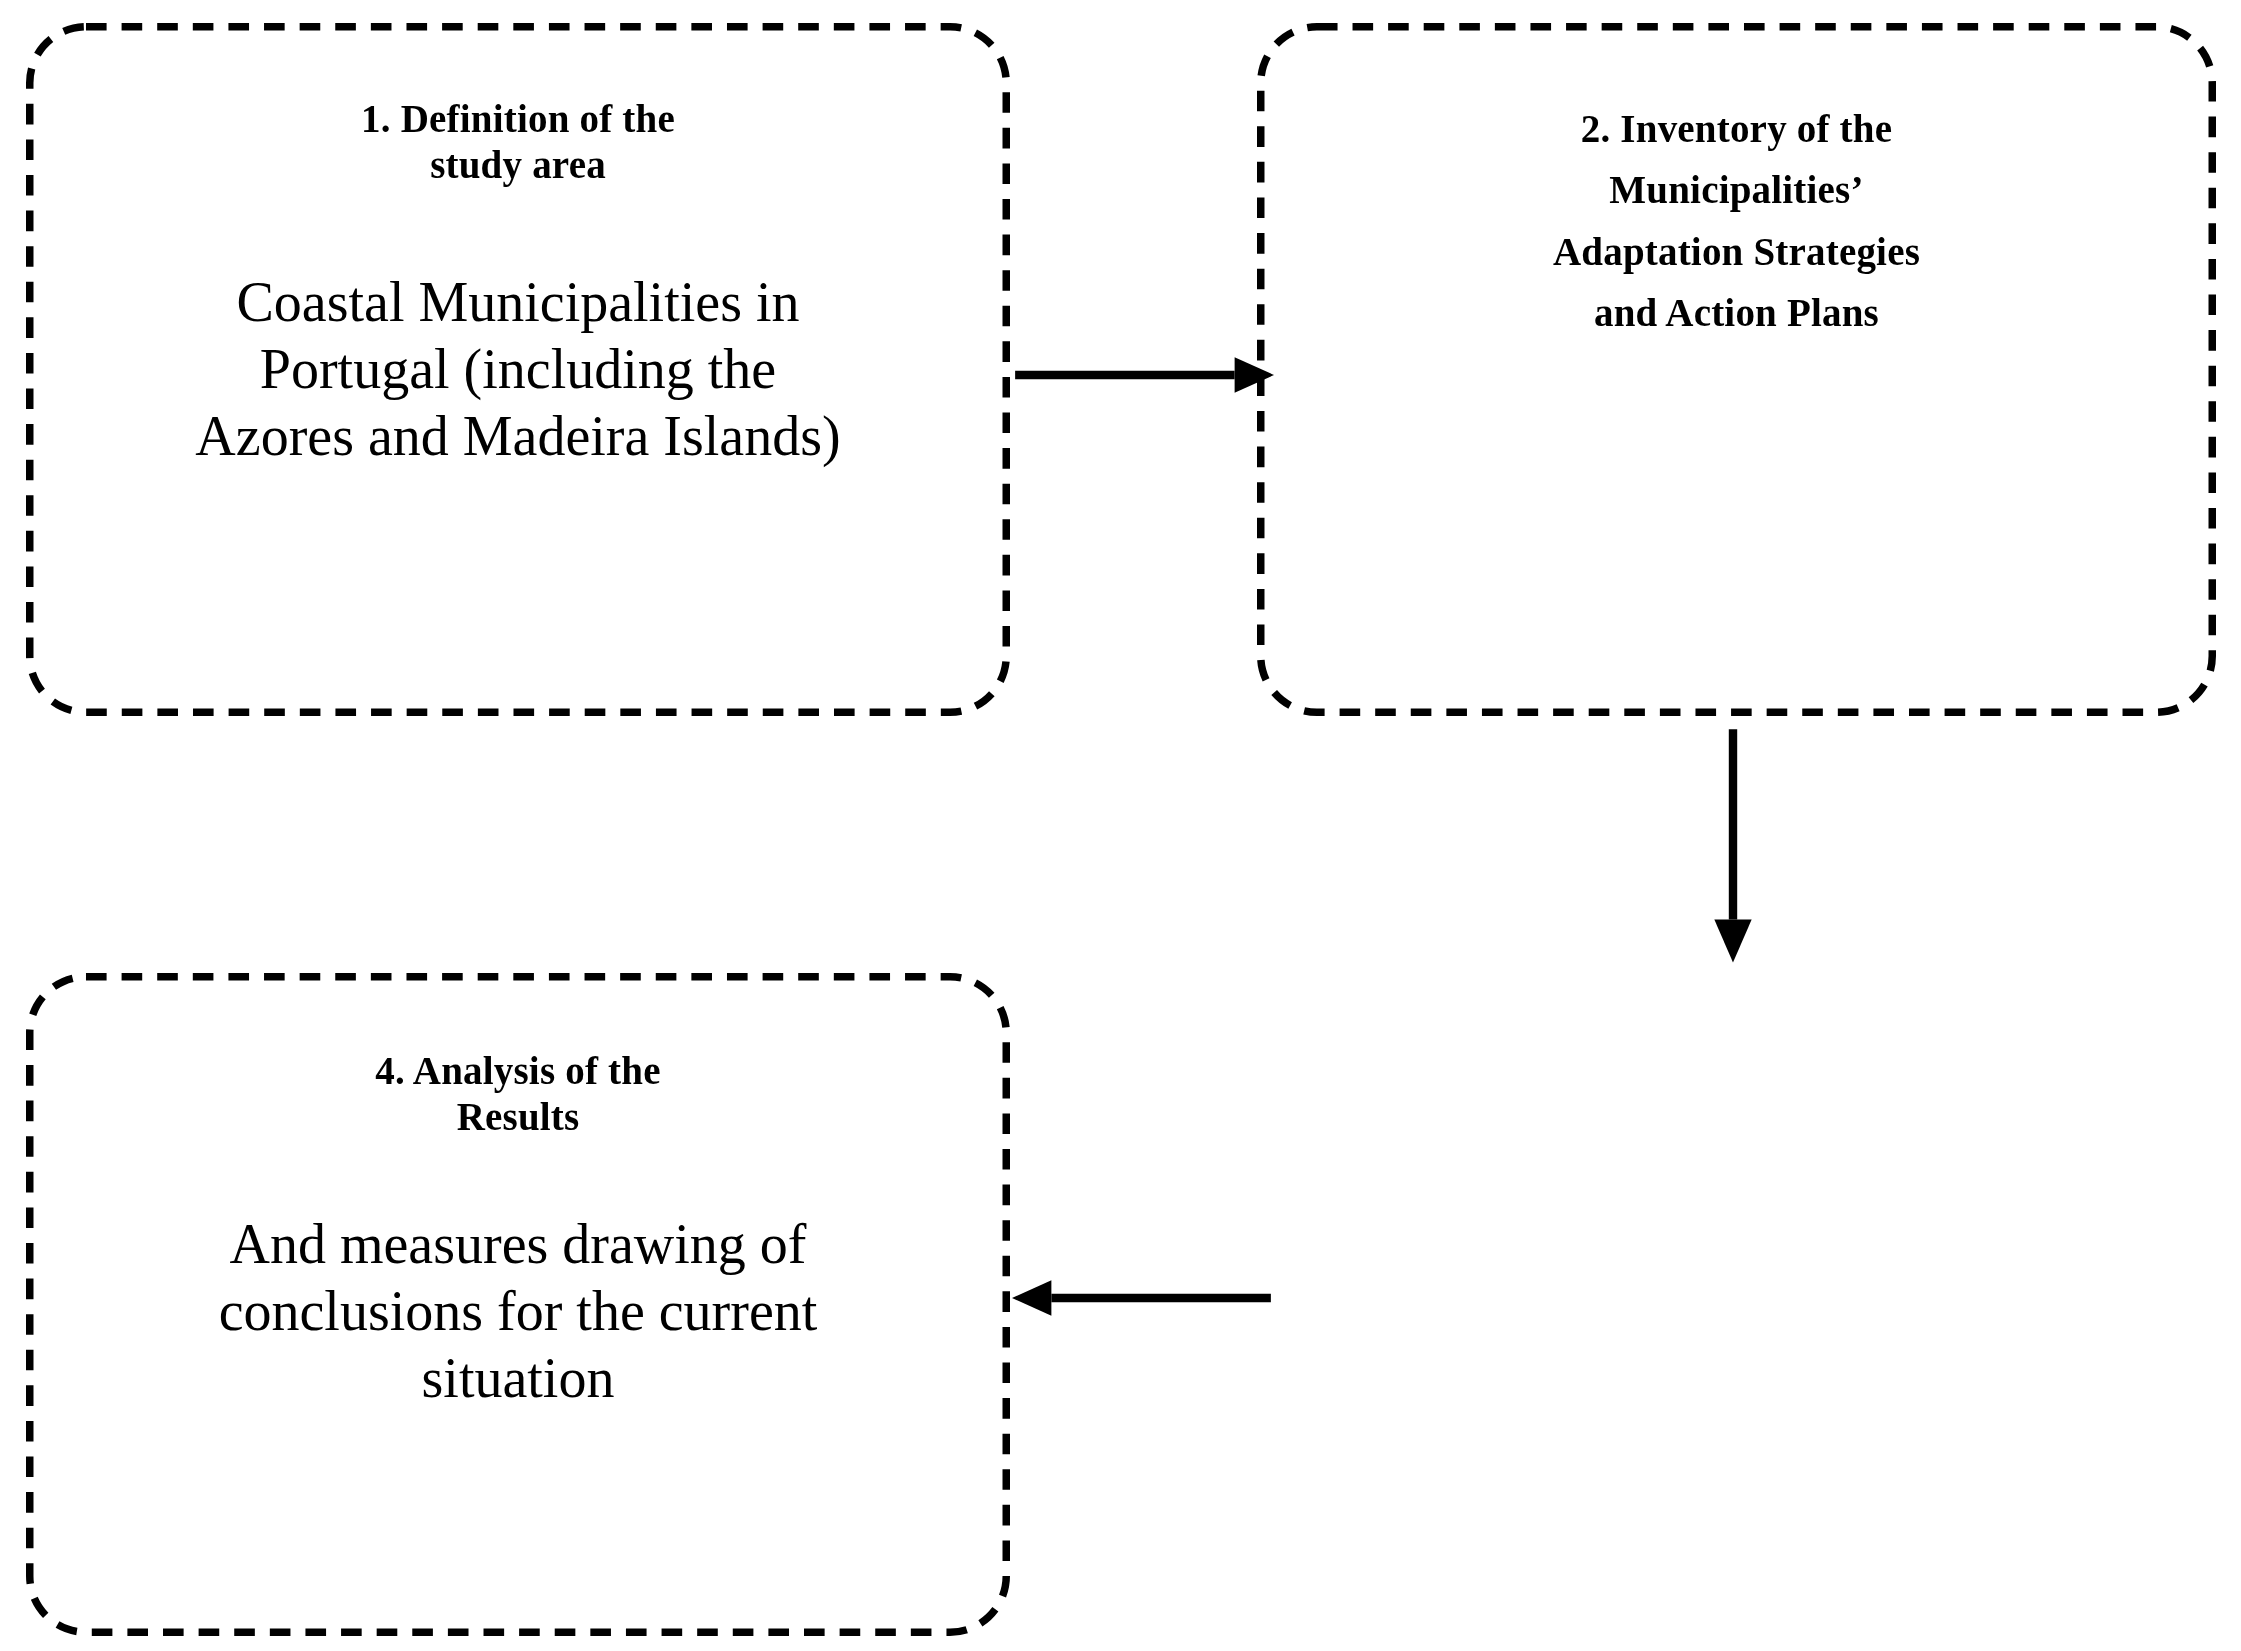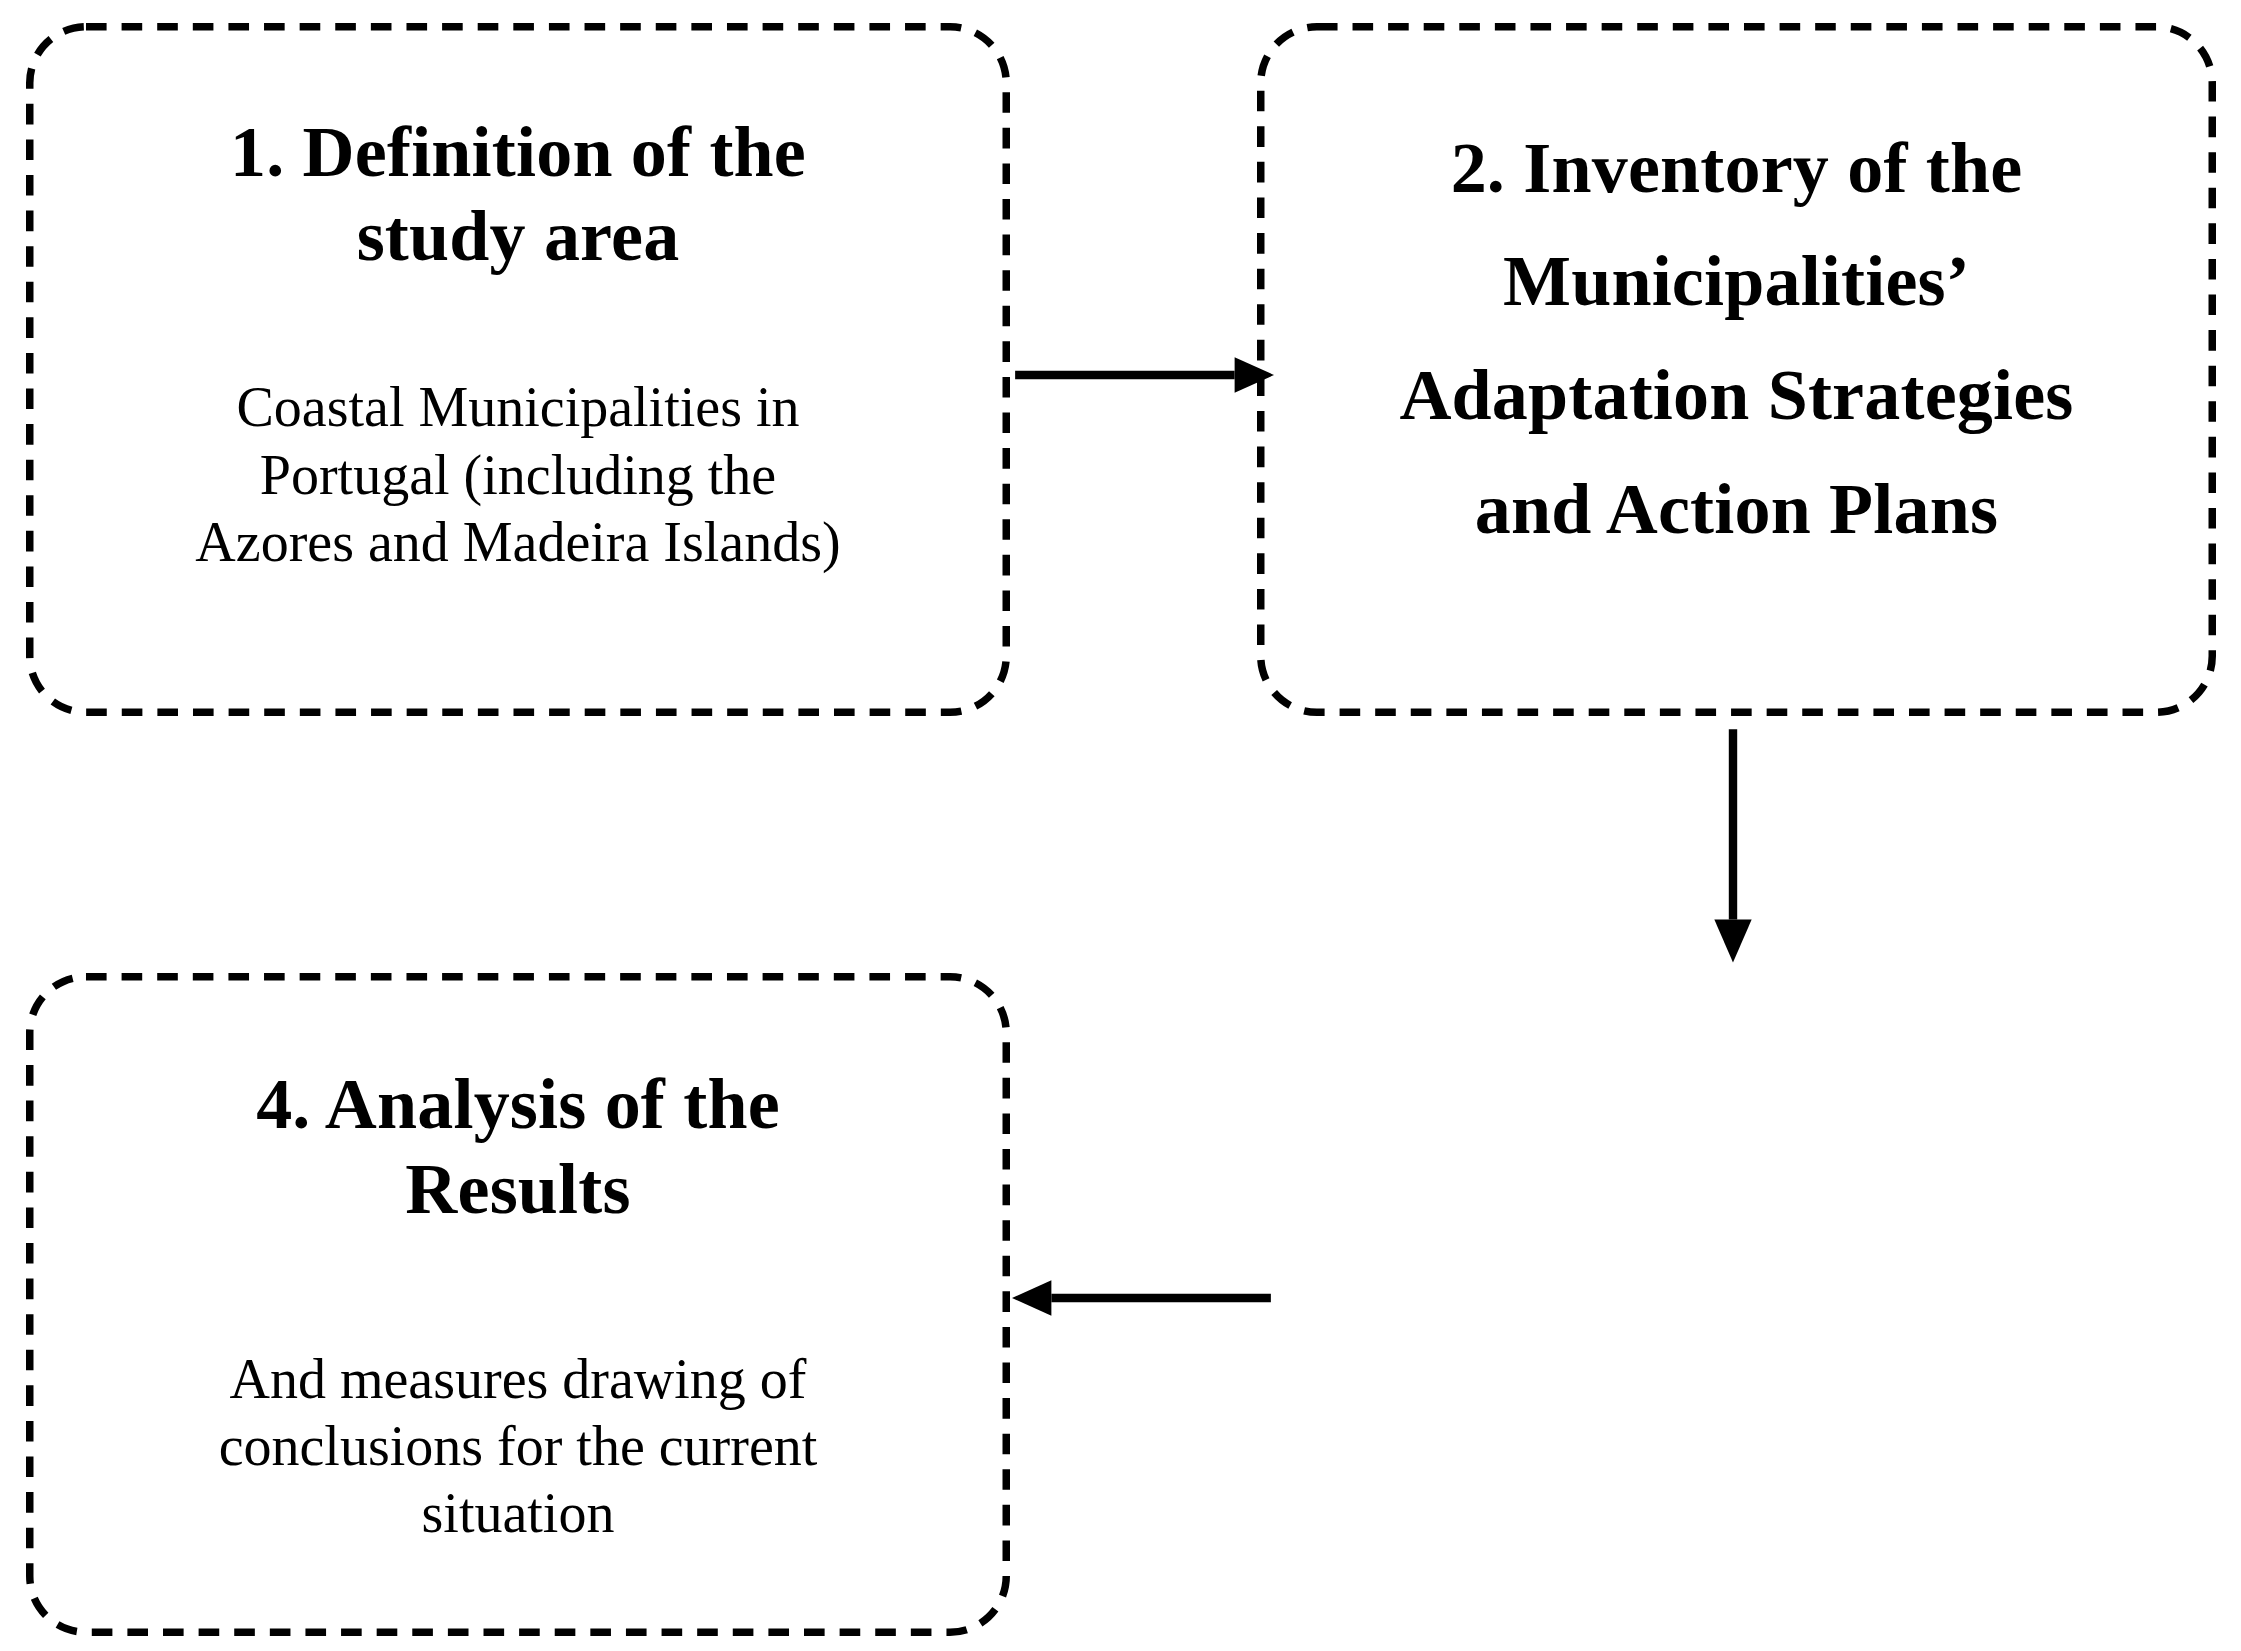--- a/index.html
+++ b/index.html
@@ -45,26 +45,26 @@
     height: 100%;
     box-sizing: border-box;
     display: flex;
     flex-direction: column;
     align-items: center;
     justify-content: flex-start;
   }
 
   .box-title {
     font-weight: bold;
-    font-size: 72px;
+    font-size: 39px;
     line-height: 1.18;
     letter-spacing: 0.2px;
     white-space: pre-line;
     padding: 0 37px;
-    margin: 16px;
+    margin: 2px;
   }
   .box-body {
     font-weight: normal;
     font-size: 56px;
     line-height: 1.20;
     white-space: pre-line;
     padding: 0 37px;
     margin: 0;
   }
 
@@ -78,21 +78,21 @@
   #box-2 .box-inner { padding-top: 73px; }
   #box-2 .box-title { line-height: 1.58; }
 
   
   #box-3 { left: 1257px; top: 973px; width: 959px; height: 663px; }
   #box-3 .box-inner { padding-top: 73px; }
   #box-3 .box-body  { margin-top: 56px; }
 
   
   #box-4 { left: 26px;  top: 973px; width: 984px; height: 663px; }
-  #box-4 .box-inner { padding-top: 73px; gap: 29px; }
+  #box-4 .box-inner { padding-top: 73px; }
   #box-4 .box-body  { margin-top: 69px; }
 
   
   .arrow {
     position: absolute;
   }
   #arrow-1-2 { left: 1002px; top: 328px;  width: 272px; height: 94px; }
   #arrow-2-3 { left: 1677px; top: 721px;  width: 112px; height: 244px; }
   #arrow-3-4 { left: 1012px; top: 1251px; width: 272px; height: 94px; }
 </style>

